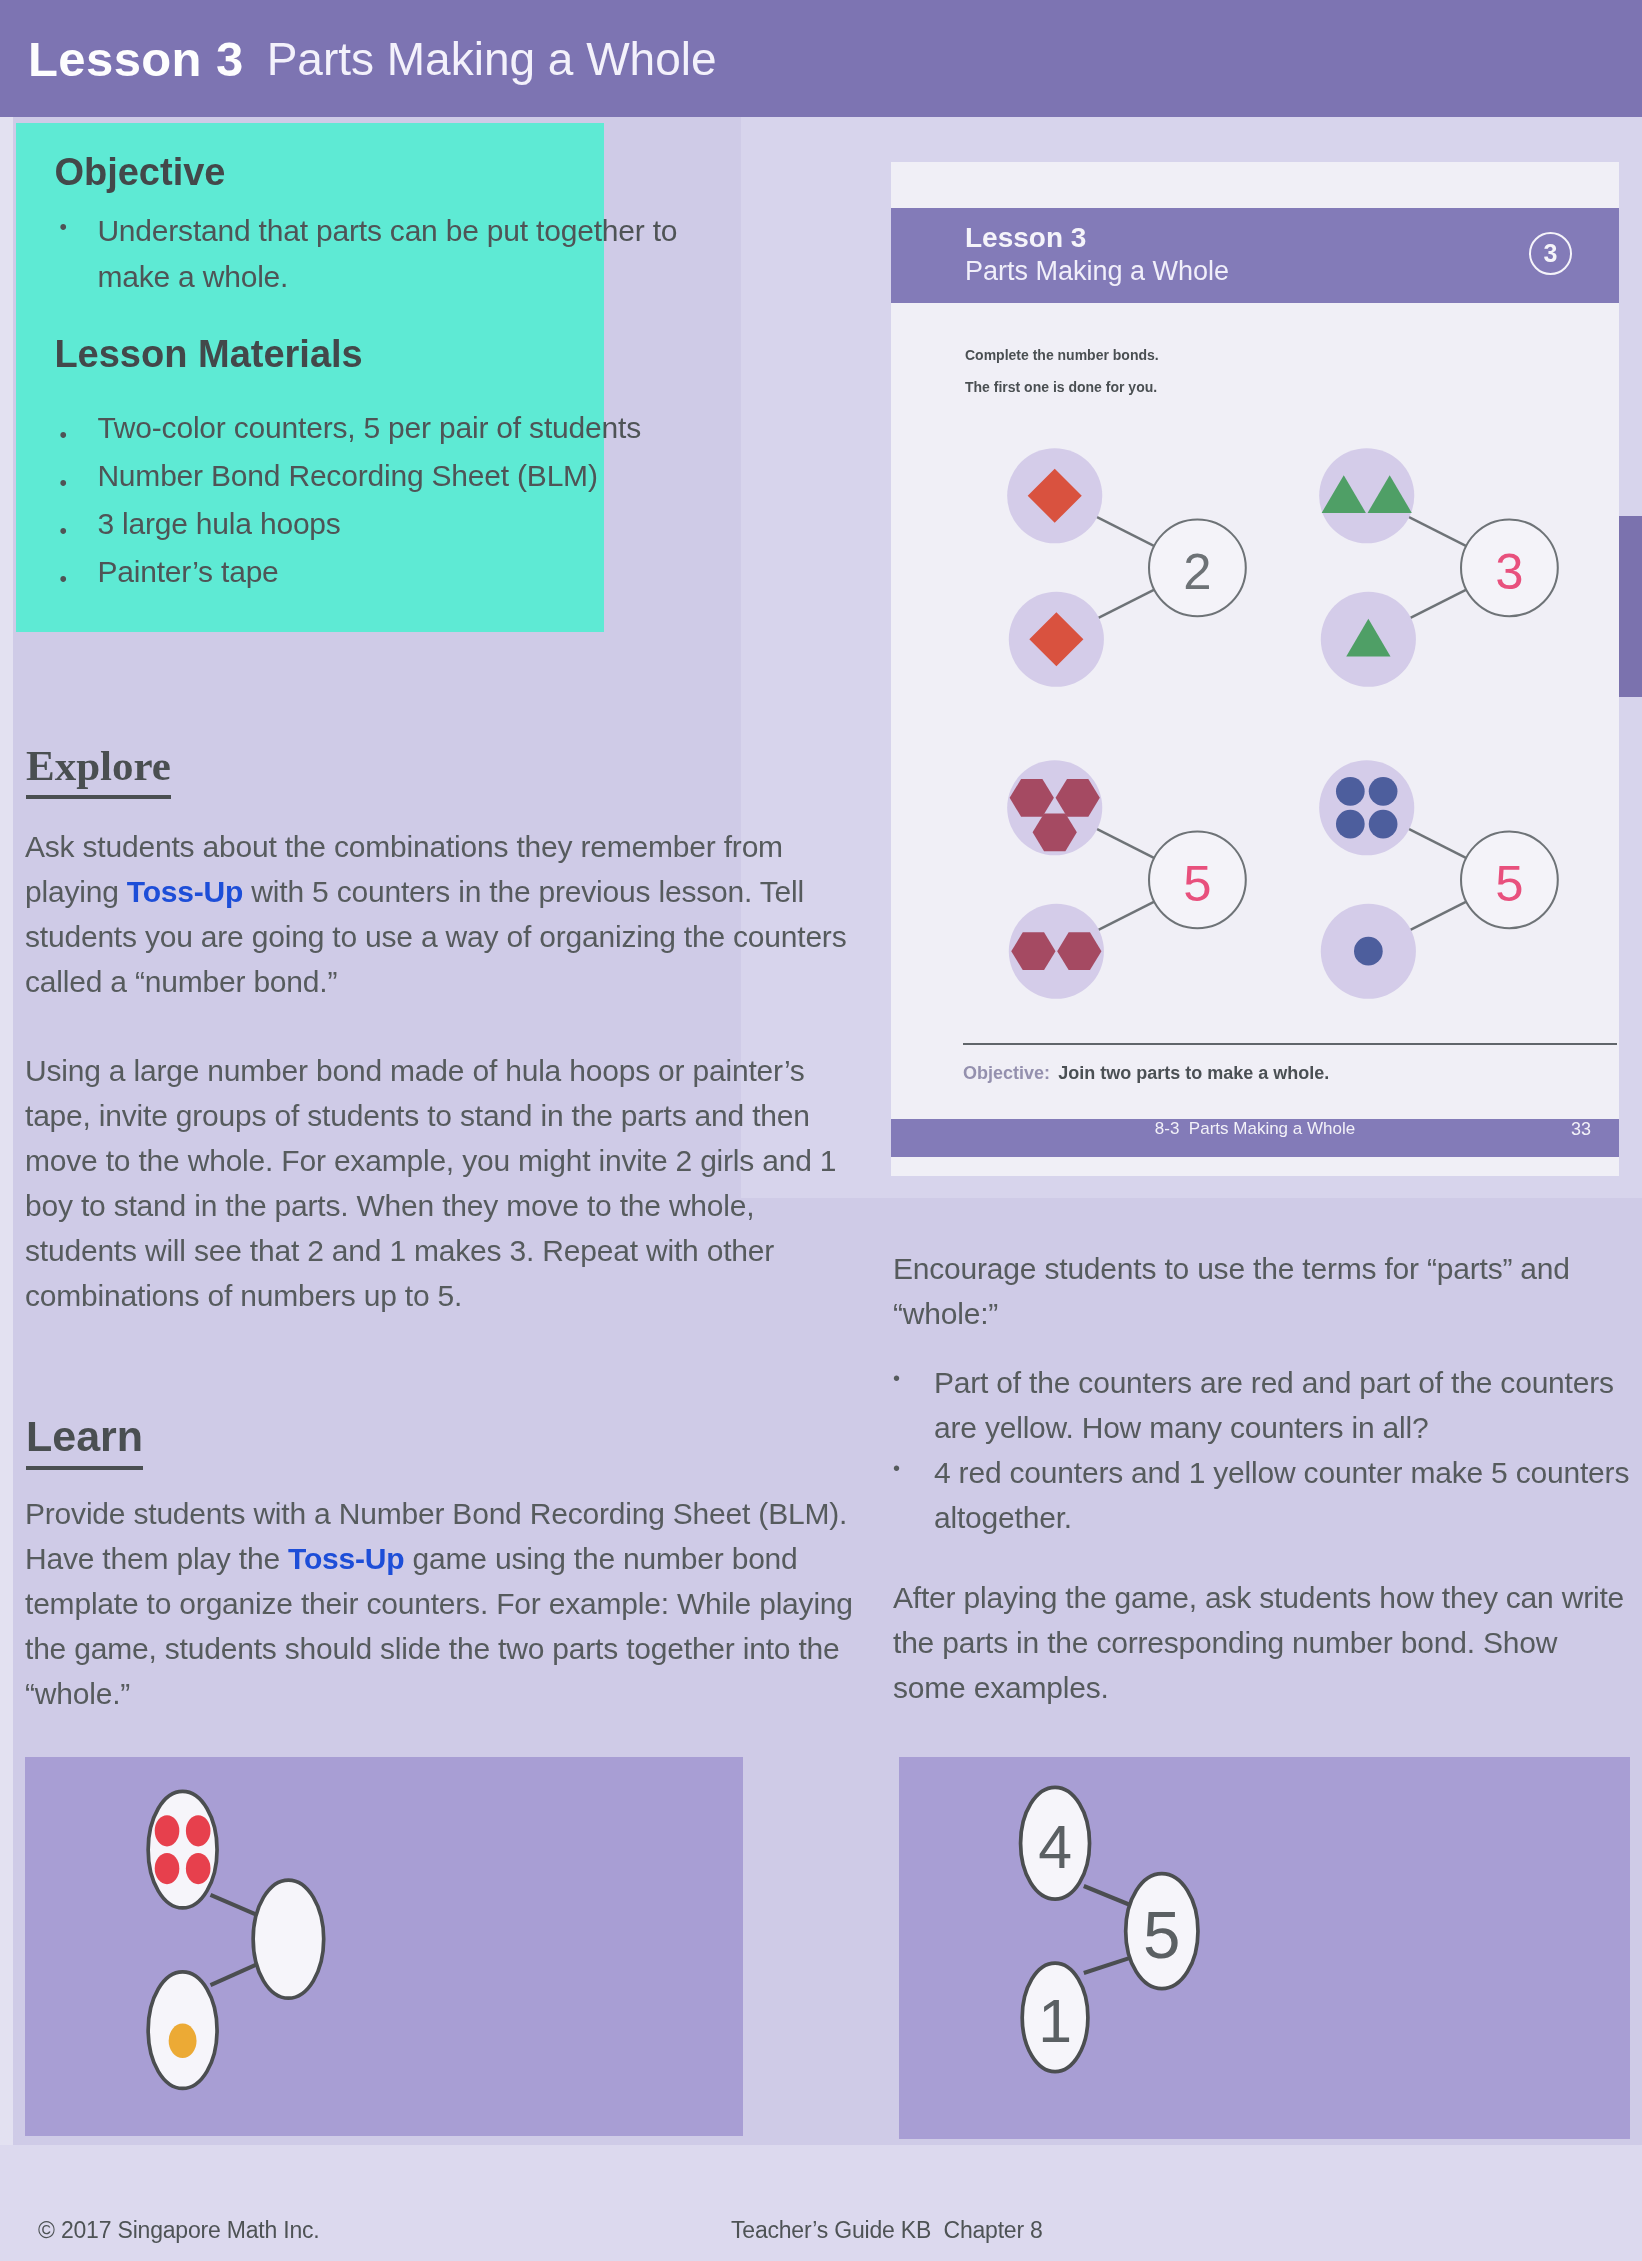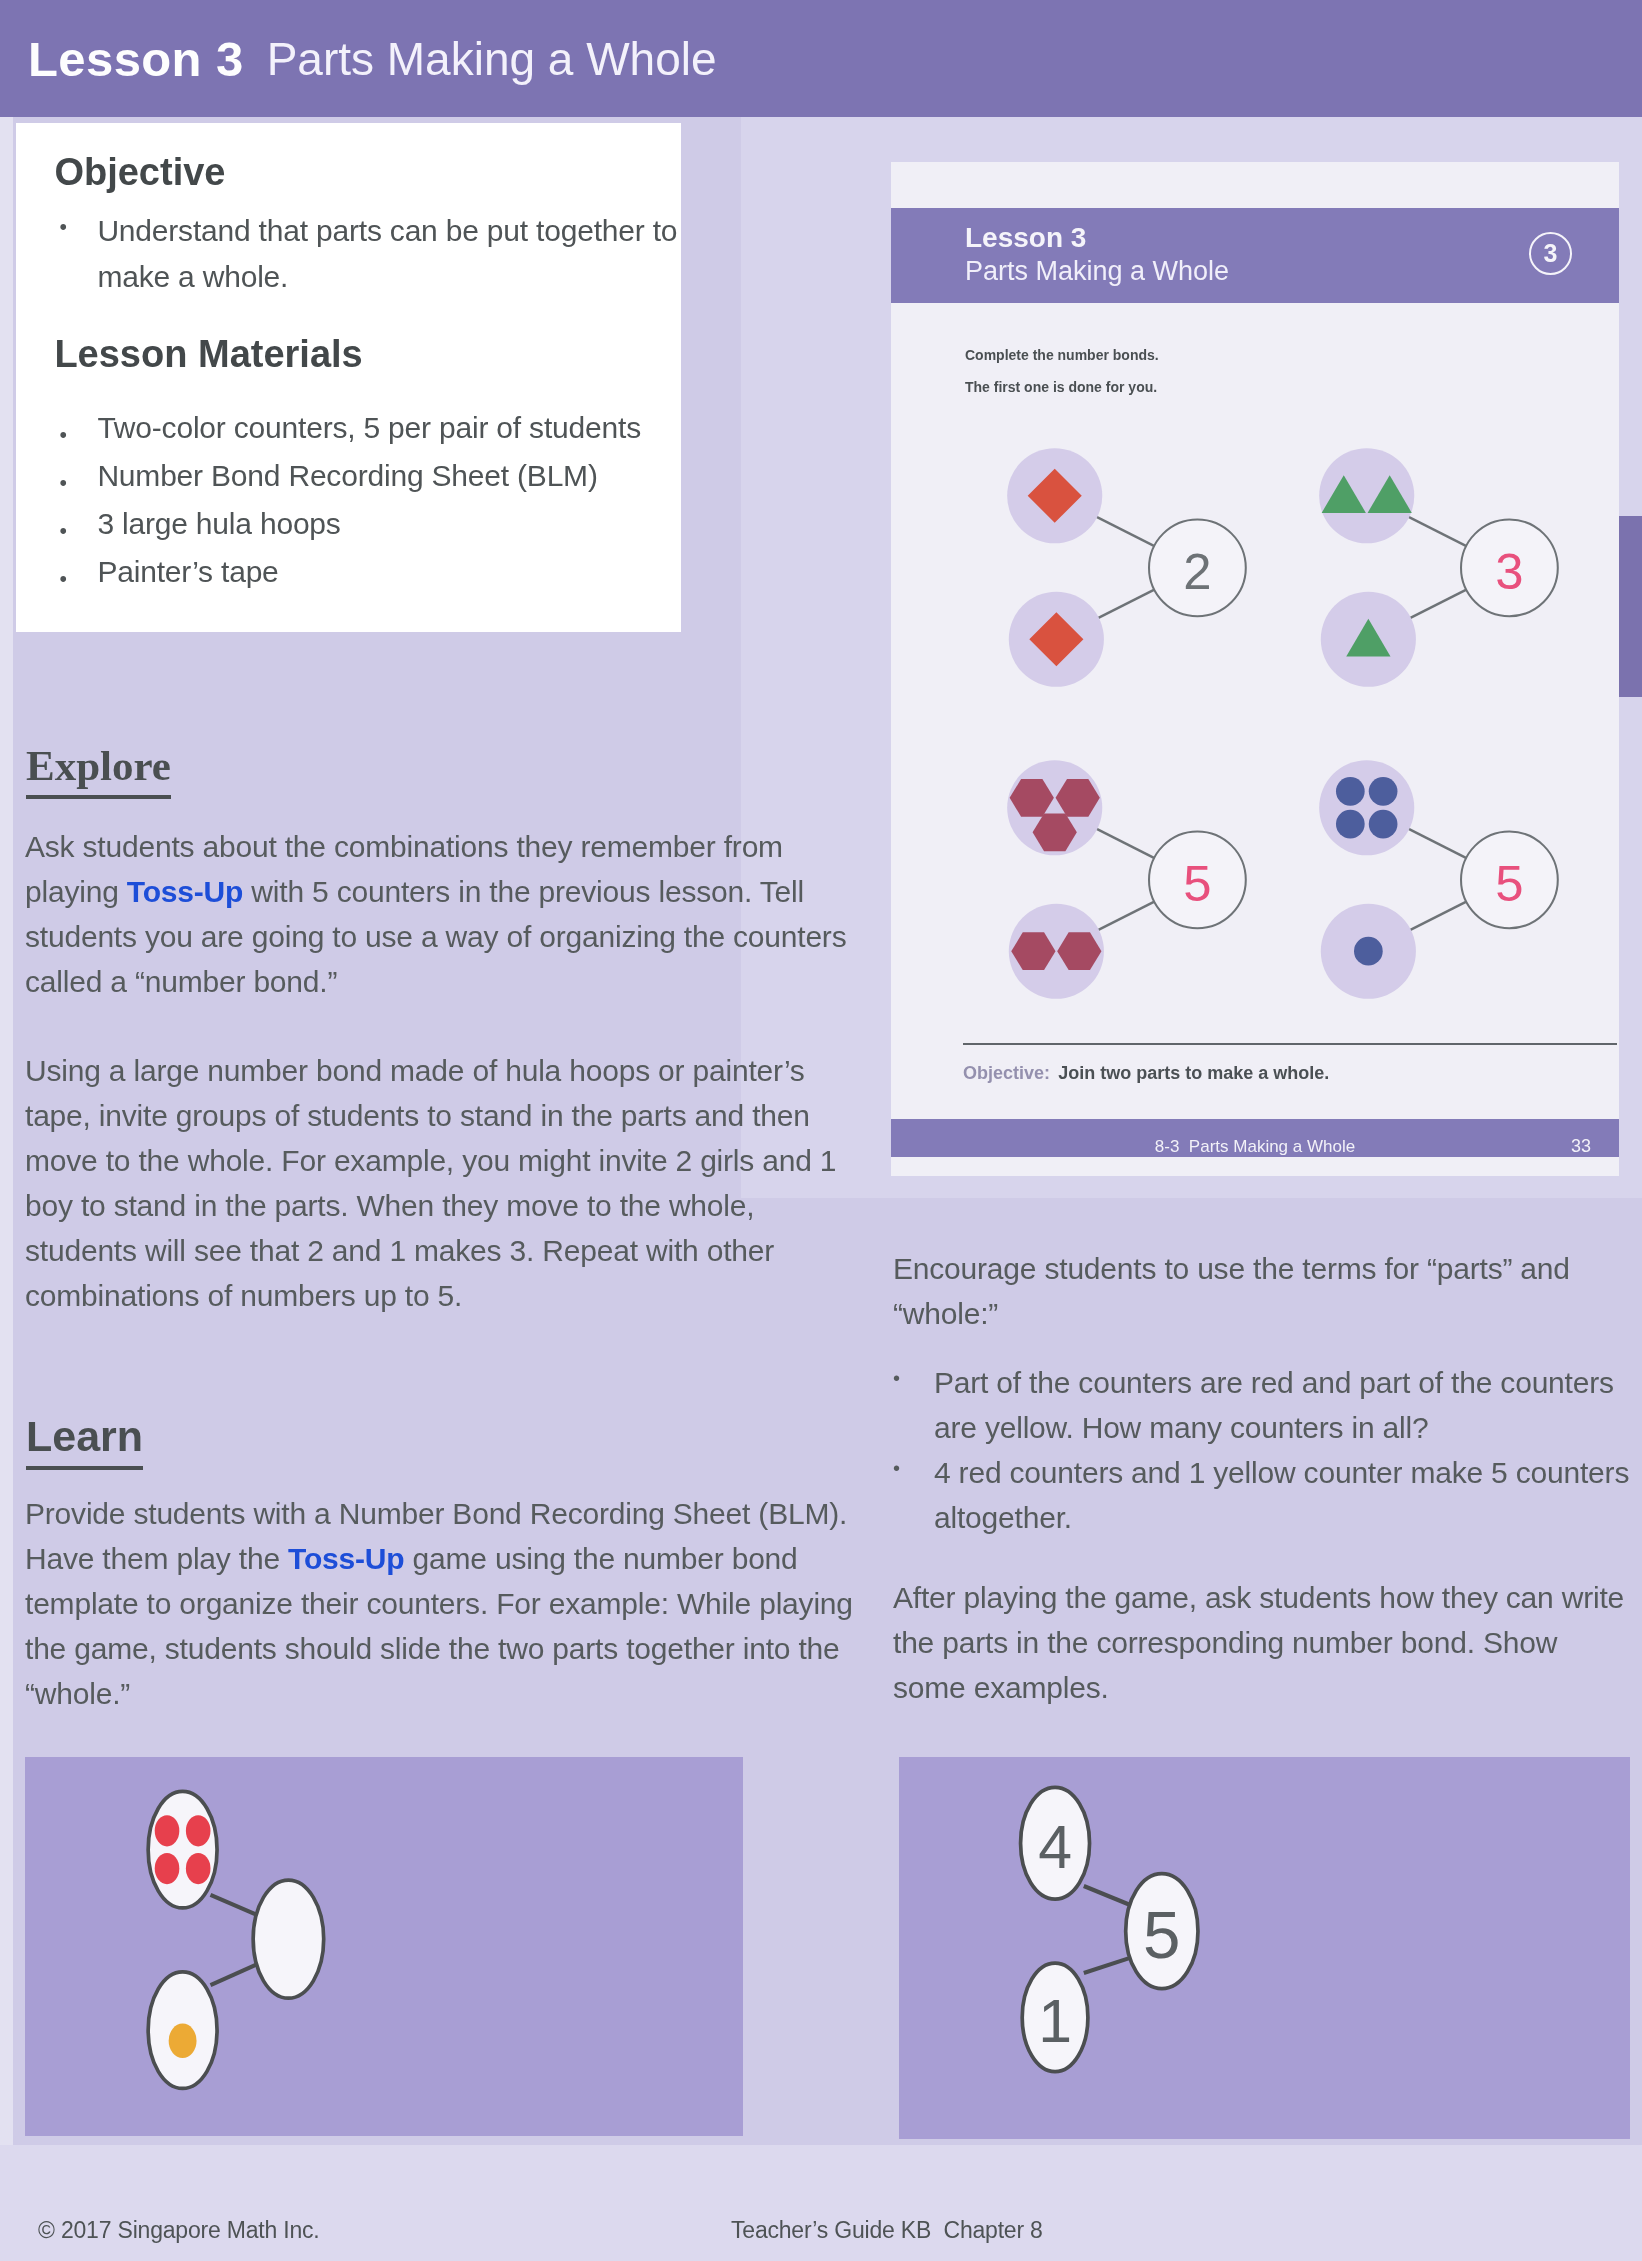--- a/index.html
+++ b/index.html
@@ -12,21 +12,21 @@
   #bg-topright{left:741px;top:117px;width:901px;height:1081px;background:#d7d4ec;}
   #bg-bottom{left:0;top:2145px;width:1642px;height:117px;background:#dcd9ee;}
 
   
   #header-bar{left:0;top:0;width:1642px;height:117px;background:#7d74b2;display:flex;align-items:center;
               padding-left:28px;box-sizing:border-box;gap:23px;}
   #header-lesson{font-size:49px;font-weight:bold;color:#fdfdfe;letter-spacing:0.4px;}
   #header-title{font-size:46px;font-weight:normal;color:#f3f1fb;}
 
   
-  #objective-box{left:16.4px;top:123px;width:665px;height:509px;background:#ffffff;}
+  #objective-box{left:16.4px;top:123px;width:588px;height:509px;background:#5eead4;}
   .box-heading{position:absolute;left:38px;font-size:38px;font-weight:bold;color:#43484a;}
   #obj-heading{top:28px;}
   #mat-heading{top:210px;}
   .bullet-row{display:flex;align-items:flex-start;}
   .bullet-marker{width:38px;flex:0 0 38px;font-size:21.3px;color:#4f5456;padding-top:7.4px;}
   .bullet-text{font-size:30px;line-height:46px;color:#4f5456;letter-spacing:-0.2px;}
   #obj-bullet{position:absolute;left:43px;top:85px;width:667px;}
   #mat-list{position:absolute;left:43px;top:281px;width:667px;}
   #mat-list .bullet-row{line-height:48px;height:48px;}
   #mat-list .bullet-text{line-height:48px;}
@@ -54,21 +54,21 @@
   #wb-badge{left:638px;top:70px;width:39px;height:39px;border:2.5px solid #f5f4fa;border-radius:50%;
             display:flex;align-items:center;justify-content:center;font-size:25px;font-weight:bold;color:#f5f4fa;}
   #wb-instr{left:74px;top:177px;font-size:14px;line-height:32px;font-weight:600;color:#4a4f52;}
   .bond-cell{width:328px;height:271px;}
   #bond-0{left:85px;top:272px;} #bond-1{left:397px;top:272px;}
   #bond-2{left:85px;top:584px;} #bond-3{left:397px;top:584px;}
   #wb-rule{left:72px;top:881px;width:654px;height:1.6px;background:#60656a;}
   #wb-obj{left:72px;top:901px;font-size:18px;font-weight:600;}
   #wb-obj .wb-obj-label{color:#9490ae;margin-right:8.2px;}
   #wb-obj .wb-obj-text{color:#4b5054;}
-  #wb-footer{left:0;top:957px;width:728px;height:38px;background:#837bb8;display:flex;align-items:flex-end;
+  #wb-footer{left:0;top:957px;width:728px;height:38px;background:#837bb8;display:flex;align-items:flex-start;
              justify-content:center;}
   #wb-footer .wb-foot-title{font-size:17px;color:#f2f1f8;white-space:pre;}
   #wb-footer .wb-page{position:absolute;right:28px;font-size:18px;color:#f2f1f8;}
   #chapter-tab{left:1619px;top:516px;width:23px;height:181px;background:#7b72ae;}
 
   
   #example-left{left:25px;top:1757px;width:718px;height:379px;background:#a89ed4;}
   #example-right{left:899px;top:1757px;width:731px;height:382px;background:#a89ed4;}
 
   

